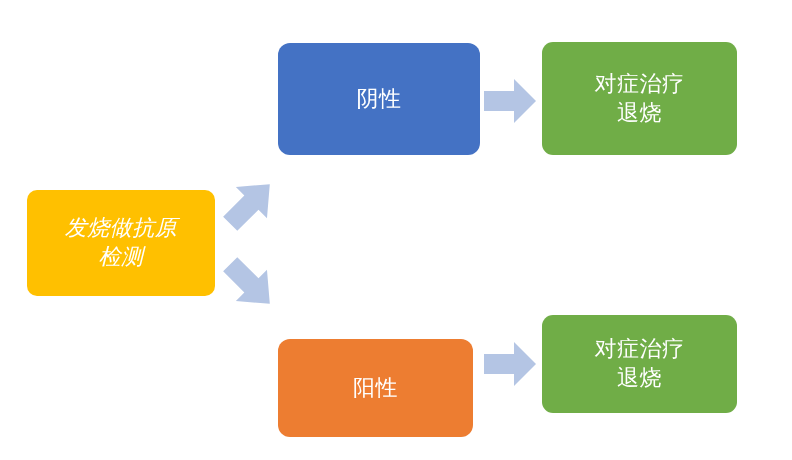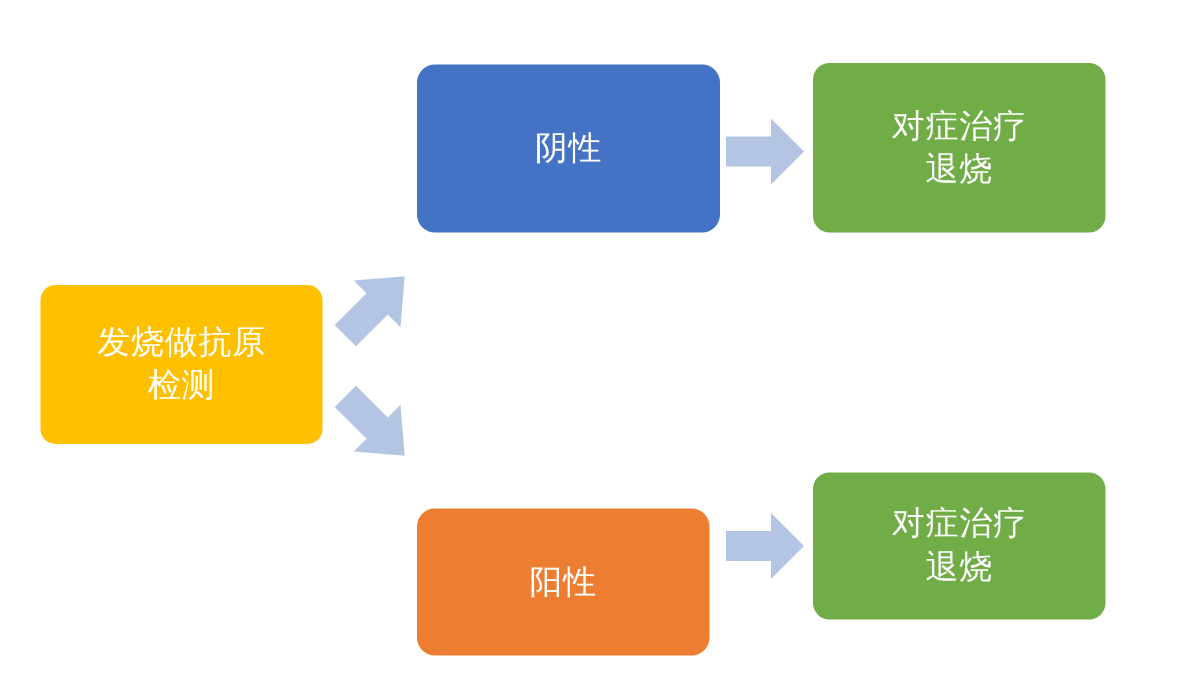--- a/index.html
+++ b/index.html
@@ -71,21 +71,21 @@
   #arrow-branch-up   { left: 218px; top: 172px; width: 64px; height: 64px; }
   #arrow-branch-down { left: 218px; top: 252px; width: 64px; height: 64px; }
   #arrow-neg-treat   { left: 484px; top: 78px;  width: 52px; height: 46px; }
   #arrow-pos-treat   { left: 484px; top: 341px; width: 52px; height: 46px; }
 </style>
 </head>
 <body style="background: rgb(255, 255, 255);">
 
 <div id="canvas" style="background: rgb(255, 255, 255);">
 
-  <div class="node" id="node-start" style="background: rgb(255, 192, 0); color: rgb(255, 255, 255);">
+  <div class="node" id="node-start" style="background: rgb(255, 192, 0); color: rgb(255, 255, 255); font-style: italic;">
     <span class="node-label">发烧做抗原
 检测</span>
   </div>
 
   <div class="arrow" id="arrow-branch-up">
     <svg viewBox="0 0 64 64" width="64" height="64" aria-hidden="true">
       <g transform="rotate(-45 32 32)">
         <polygon points="4,22 34,22 34,10 60,32 34,54 34,42 4,42" fill="#B4C5E4"></polygon>
       </g>
     </svg>

